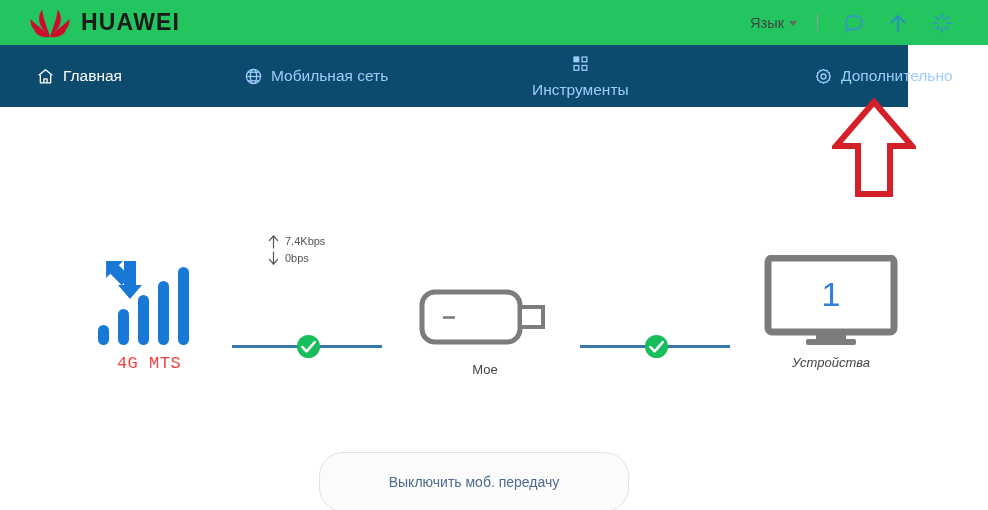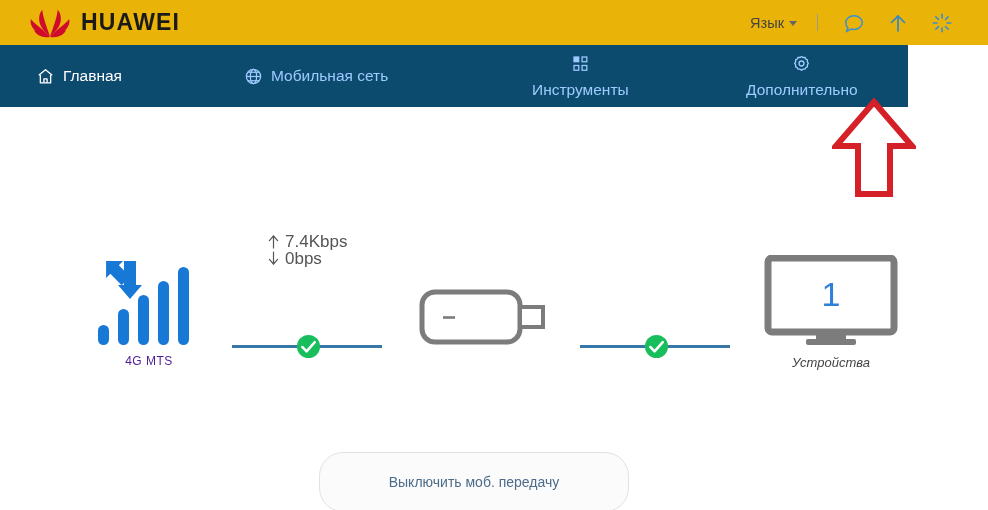--- a/index.html
+++ b/index.html
@@ -14,21 +14,21 @@
     overflow: hidden;
     position: relative;
   }
 
   
   .header {
     position: absolute;
     left: 0; top: 0;
     width: 988px;
     height: 45px;
-    background: #eab308;
+    background: #22c55e;
     display: flex;
     align-items: center;
   }
   .brand {
     display: flex;
     align-items: center;
     margin-left: 28px;
     gap: 9px;
   }
   .huawei-mark {
@@ -104,21 +104,21 @@
     position: absolute;
   }
   .nav-item.active { color: #ffffff; }
   .nav-item .nav-icon {
     width: 19px; height: 19px;
     display: flex; align-items: center; justify-content: center;
   }
   #nav-0 { left: 36px; }
   #nav-1 { left: 244px; }
   #nav-2 { left: 532px; flex-direction: column; }
-  #nav-3 { left: 746px; flex-direction: column; }
+  #nav-3 { left: 814px; }
 
   
   .red-arrow {
     position: absolute;
     left: 832px;
     top: 98px;
     width: 84px;
     height: 100px;
     pointer-events: none;
   }
@@ -135,37 +135,38 @@
   .signal-block {
     position: absolute;
     left: 84px;
     top: 148px;
     width: 130px;
     text-align: center;
   }
   .signal-svg { display: block; margin: 0 auto; }
   .signal-label {
     margin-top: 5px;
-    font-size: 12px;
-    color: #4c1d95;
+    font-size: 17px;
+    color: #ef4444;
     letter-spacing: 0.5px;
+    font-family: Liberation Mono, monospace;
   }
 
   
   .link1 {
     position: absolute;
     left: 232px;
     top: 178px;
     width: 150px;
   }
   .speeds {
     position: absolute;
     left: 36px;
     top: -52px;
-    font-size: 17px;
+    font-size: 11px;
     color: #555;
     line-height: 17px;
     white-space: nowrap;
   }
   .speed-row { display: flex; align-items: center; gap: 6px; }
   .link-line {
     position: absolute;
     left: 0; top: 60px;
     width: 150px;
     height: 3px;
@@ -396,20 +397,21 @@
     </svg>
   </div>
 
   <div class="modem-block">
     <svg width="132" height="66" viewBox="0 0 132 66">
       <rect x="3" y="7" width="98" height="50" rx="13" ry="13" fill="#ffffff" stroke="#7c7c7c" stroke-width="5"></rect>
       <rect x="101" y="22" width="23" height="20" fill="#ffffff" stroke="#7c7c7c" stroke-width="4"></rect>
       <line x1="24" y1="32.5" x2="36" y2="32.5" stroke="#7c7c7c" stroke-width="2.6"></line>
     </svg>
     <div class="modem-label">
+      <div>Мое</div>
     </div>
   </div>
 
   <div class="link2">
     <div class="link-line"></div>
     <svg class="check" viewBox="0 0 26 26">
       <circle cx="13" cy="13" r="12" fill="#19BE5C"></circle>
       <polyline points="6.5,13.5 11,18 19.5,8.5" fill="none" stroke="#ffffff" stroke-width="2.6" stroke-linecap="round" stroke-linejoin="round"></polyline>
     </svg>
   </div>

